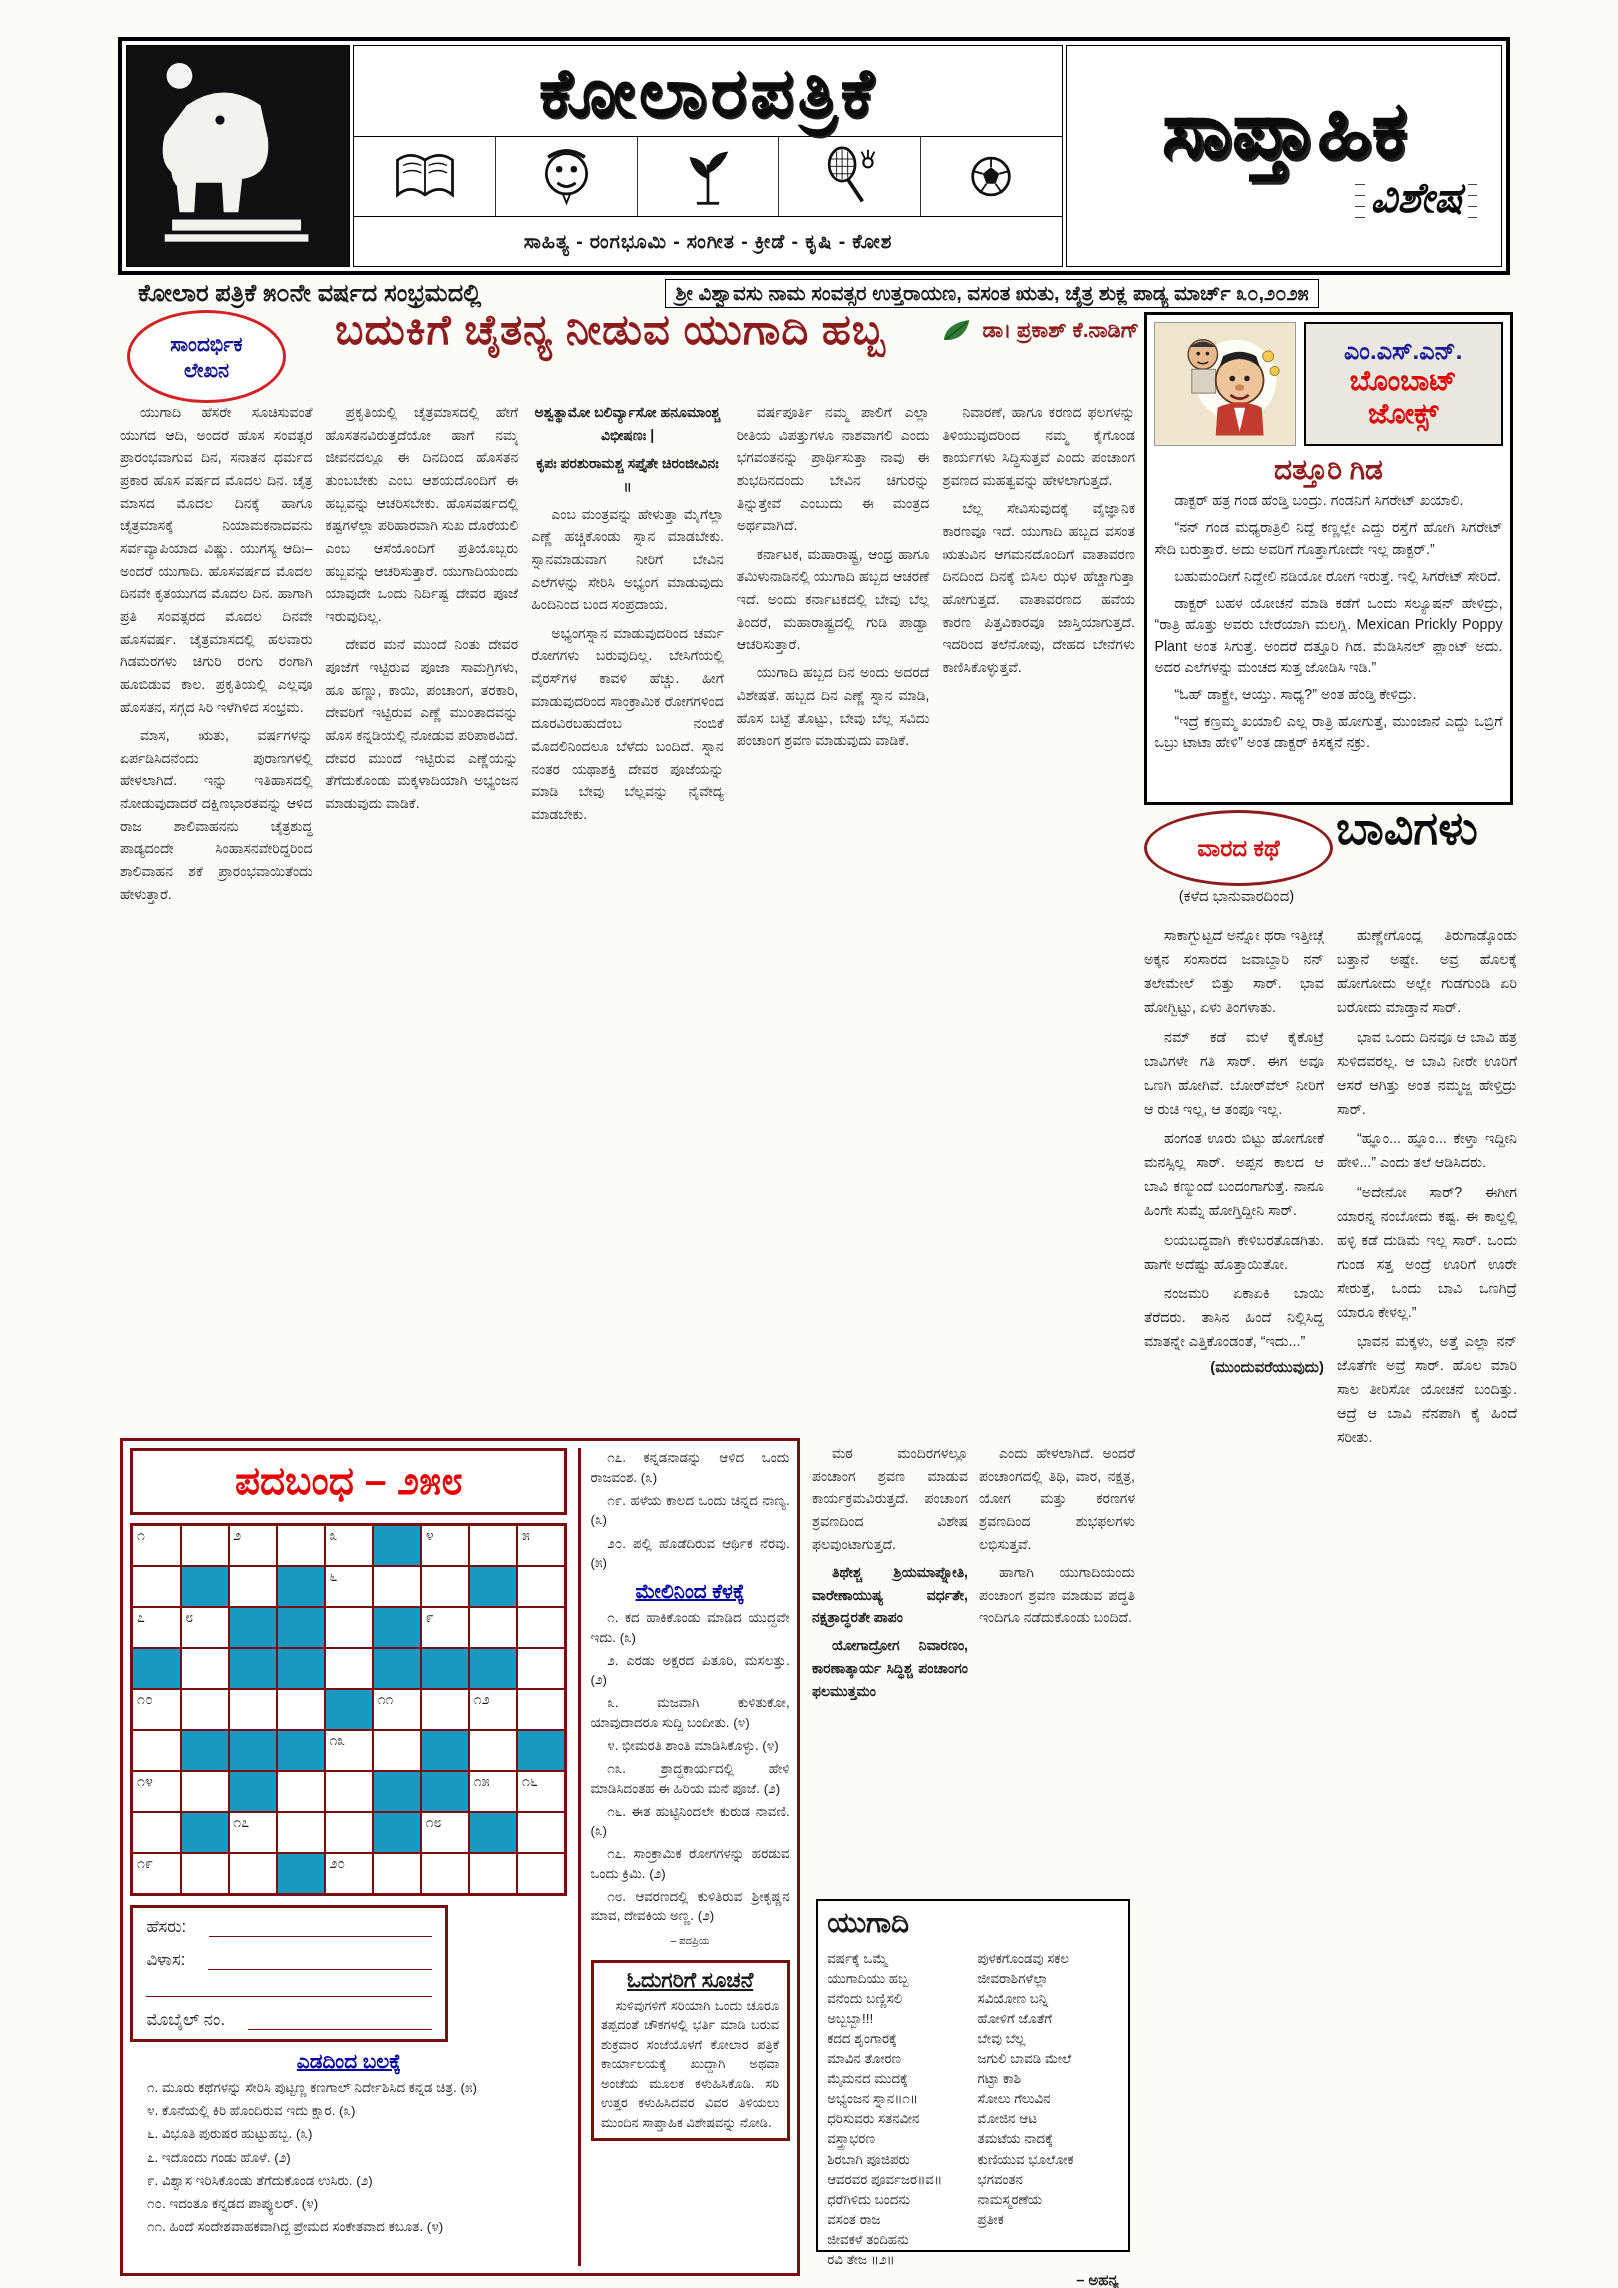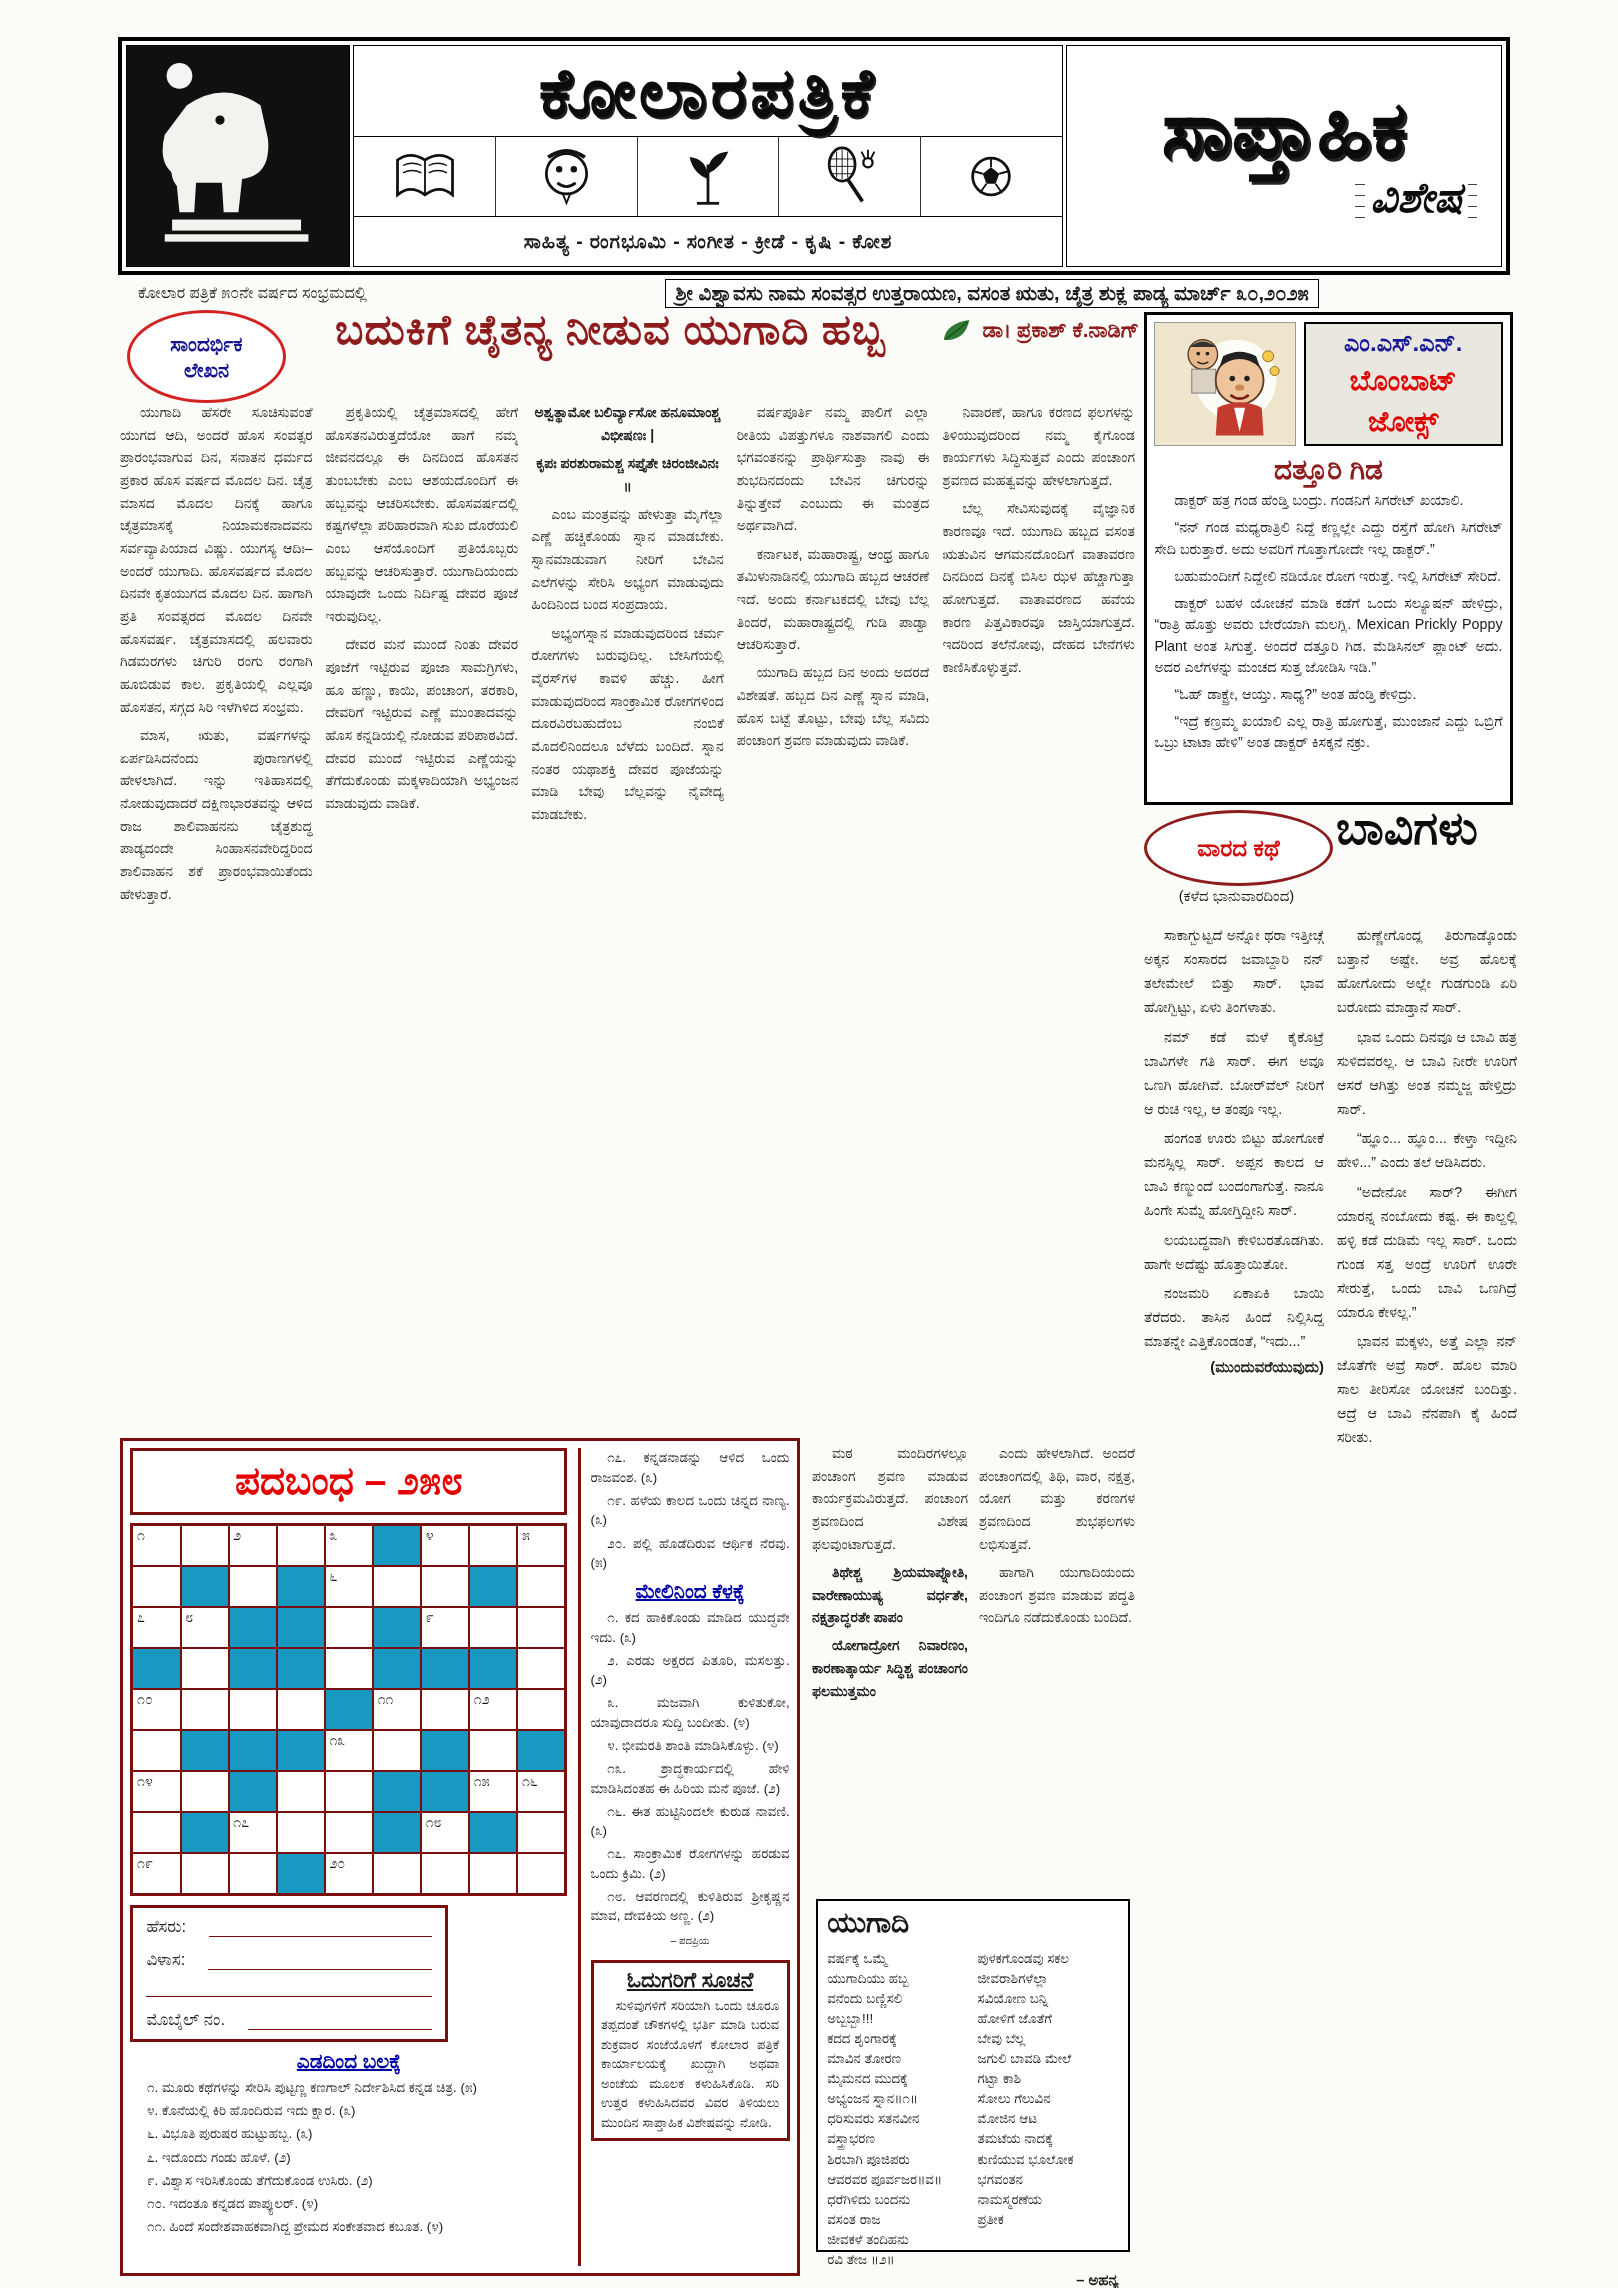--- a/index.html
+++ b/index.html
@@ -22,21 +22,21 @@
            padding:13px 0;letter-spacing:0.9px}
   .mast-right{width:434px;border:1.8px solid #000;display:flex;flex-direction:column;
               align-items:center;justify-content:center;position:relative;overflow:hidden}
   .weekly{font-size:79px;font-weight:900;color:#0b0b0b;line-height:1;text-shadow:2.8px 2.8px 0 #222}
   .weekly-sub{align-self:flex-end;margin:5.5px 24px 0 0;font-size:42px;font-weight:bold;
               font-style:italic;color:#0b0b0b;padding:0 9.2px;
               background:repeating-linear-gradient(180deg,#fff 0 4.6px,#444 4.6px 5.5px)}
   .weekly-sub span{background:#fff;padding:0 5.5px}
   
   .infoline{left:138px;top:279px;width:1181px;display:flex;justify-content:space-between;align-items:center}
-  .anniv{font-weight:normal;font-size:16px}
+  .anniv{font-weight:bold;font-size:24px}
   .dateline{border:1.8px solid #000;background:#fff;font-weight:bold;font-size:20px;padding:1.8px 9.2px}
   
   .kicker{left:127px;top:310px;width:153px;height:87px;border:3.7px solid #d42222;border-radius:50%;
           display:flex;flex-direction:column;align-items:center;justify-content:center;
           color:#15158f;font-weight:bold;font-size:20px;line-height:1.3;background:#fff}
   .headrow{left:288px;top:306px;width:851px;display:flex;align-items:center;gap:9.2px}
   .headline{flex:1;text-align:center;font-size:42px;font-weight:bold;color:#8e1c1c;letter-spacing:0.9px}
   .byline{font-size:21px;font-weight:bold;color:#8e1c1c;white-space:nowrap}
   
   .row1{left:120px;top:401px;width:1015px;height:1032px;display:flex;gap:13px;overflow:hidden}
@@ -73,21 +73,21 @@
   .poem-cols{display:flex;gap:9.2px}
   .poem-cols > div{flex:1}
   .poem p{margin:0;font-size:13.4px;line-height:1.5}
   .poem-sig{text-align:right;font-weight:bold;font-size:14.8px;margin-top:1.8px}
   
   .jokes{left:1144px;top:312px;width:369px;height:493px;border:3.7px solid #000;box-sizing:border-box;
          padding:7.4px;background:#fff;overflow:hidden}
   .jk-top{display:flex;gap:7.4px}
   .jk-cartoon{width:140px;height:122px;background:#f2e8d2;border:0.9px solid #999;flex:none}
   .jk-brand{flex:1;border:2.8px solid #000;background:#e9e7df;text-align:center;
-            display:flex;flex-direction:column;justify-content:center;gap:8px}
+            display:flex;flex-direction:column;justify-content:center;gap:0}
   .jk-b1{color:#1a1a99;font-weight:bold;font-size:24px}
   .jk-b2,.jk-b3{color:#e00000;font-weight:bold;font-size:28px}
   .jk-title{text-align:center;color:#8e1c1c;font-weight:bold;font-size:28px;margin:7.4px 0 3.7px}
   .jokes p{margin:0 0 5.5px;font-size:14.3px;line-height:1.5;text-align:justify;text-indent:20px}
   
   .story-oval{left:1144px;top:810px;width:183px;height:70px;border:3.7px solid #8e1c1c;border-radius:50%;
               display:flex;align-items:center;justify-content:center;color:#d40f0f;
               font-weight:bold;font-size:23px;background:#fff}
   .story-note{left:1144px;top:888px;width:185px;font-size:14.8px;text-align:center}
   .story-title{left:1336px;top:801px;width:185px;font-size:46px;font-weight:900;color:#0c0c0c}

